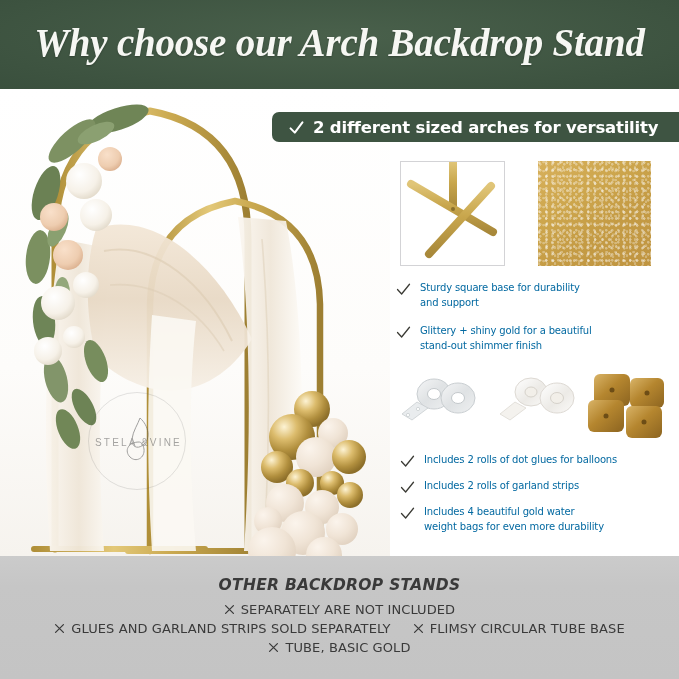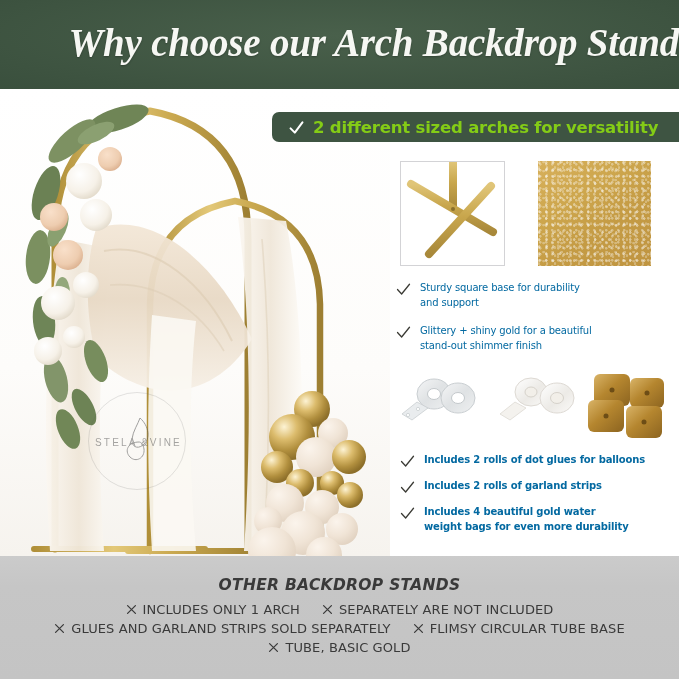--- a/index.html
+++ b/index.html
@@ -12,40 +12,40 @@
   #page{position:relative;width:679px;height:679px;background:#fff;overflow:hidden;}
 
   
   .header-band{
     position:absolute;left:0;top:0;width:679px;height:89px;
     background:radial-gradient(ellipse 120% 150% at 50% 40%, #49604b 0%, #3d5340 45%, #2f4434 100%);
     overflow:hidden;
   }
   .header-title{
     position:absolute;left:0;top:20px;width:679px;
-    text-align:right;
+    text-align:center;
     font-family:"Liberation Serif", serif;
     font-style:italic;font-weight:700;
     font-size:39px;letter-spacing:-0.2px;
     color:#f6f7f3;
     text-shadow:0 1px 2px rgba(0,0,0,.25);
     white-space:nowrap;
   }
 
   
   .subtitle-bar{
     position:absolute;left:272px;top:112px;width:407px;height:30px;
     background:#3e5442;
     border-top-left-radius:7px;border-bottom-left-radius:7px;
     display:flex;align-items:center;
     padding-left:16px;box-sizing:border-box;
   }
   .subtitle-check{width:17px;height:17px;margin-right:8px;flex:0 0 auto;display:block;}
   .subtitle-text{
-    color:#84cc16;font-size:16.5px;font-weight:700;letter-spacing:-0.2px;
+    color:#ffffff;font-size:16.5px;font-weight:700;letter-spacing:-0.2px;
     white-space:nowrap;font-family:"DejaVu Sans", sans-serif;
   }
 
   
   .photo-left{
     position:absolute;left:0;top:89px;width:390px;height:467px;
     background:linear-gradient(180deg,#ffffff 0%,#fdfcfa 60%,#f6f3ee 100%);
     overflow:hidden;
   }
   .arch-svg{position:absolute;left:0;top:0;}
@@ -79,21 +79,21 @@
       radial-gradient(circle at 12% 82%, rgba(255,255,255,.30) 0 1px, transparent 1.6px),
       linear-gradient(145deg,#d7b05b 0%,#cda64d 35%,#c59c45 60%,#bf9440 100%);
     background-size:7px 7px,9px 9px,6px 6px,11px 11px,8px 8px,100% 100%;
     overflow:hidden;
   }
 
   
   .feature-list-a{position:absolute;left:396px;top:280px;width:270px;}
   .feature-list-b{position:absolute;left:400px;top:452px;width:272px;}
   .feat{display:flex;align-items:flex-start;margin-bottom:13px;}
-  .feature-list-b .feat{margin-bottom:9px;font-weight:bold;}
+  .feature-list-b .feat{margin-bottom:9px;}
   .feat-check{width:15px;height:15px;margin-right:9px;margin-top:2px;flex:0 0 auto;display:block;}
   .feat-text{
     font-size:10px;line-height:15px;color:#0369a1;letter-spacing:-0.15px;
     font-family:"DejaVu Sans", sans-serif;
   }
 
   
   .acc-strip{position:absolute;left:398px;top:372px;width:281px;height:76px;overflow:hidden;}
 
   
@@ -368,26 +368,20 @@
 
   <div class="other-band">
     <div class="other-title">OTHER BACKDROP STANDS</div>
     <div class="other-rows">
 
       <div class="other-row">
         <div class="other-item">
           <svg class="x-mark" viewBox="0 0 14 14">
             <path d="M2 2 L12 12 M12 2 L2 12" stroke="#3a3a3a" stroke-width="1.6" stroke-linecap="round"></path>
           </svg>
-          <span>INCLUDES ONLY 1 ARCH</span>
-        </div>
-        <div class="other-item">
-          <svg class="x-mark" viewBox="0 0 14 14">
-            <path d="M2 2 L12 12 M12 2 L2 12" stroke="#3a3a3a" stroke-width="1.6" stroke-linecap="round"></path>
-          </svg>
           <span>SEPARATELY ARE NOT INCLUDED</span>
         </div>
       </div>
 
       <div class="other-row">
         <div class="other-item">
           <svg class="x-mark" viewBox="0 0 14 14">
             <path d="M2 2 L12 12 M12 2 L2 12" stroke="#3a3a3a" stroke-width="1.6" stroke-linecap="round"></path>
           </svg>
           <span>GLUES AND GARLAND STRIPS SOLD SEPARATELY</span>

